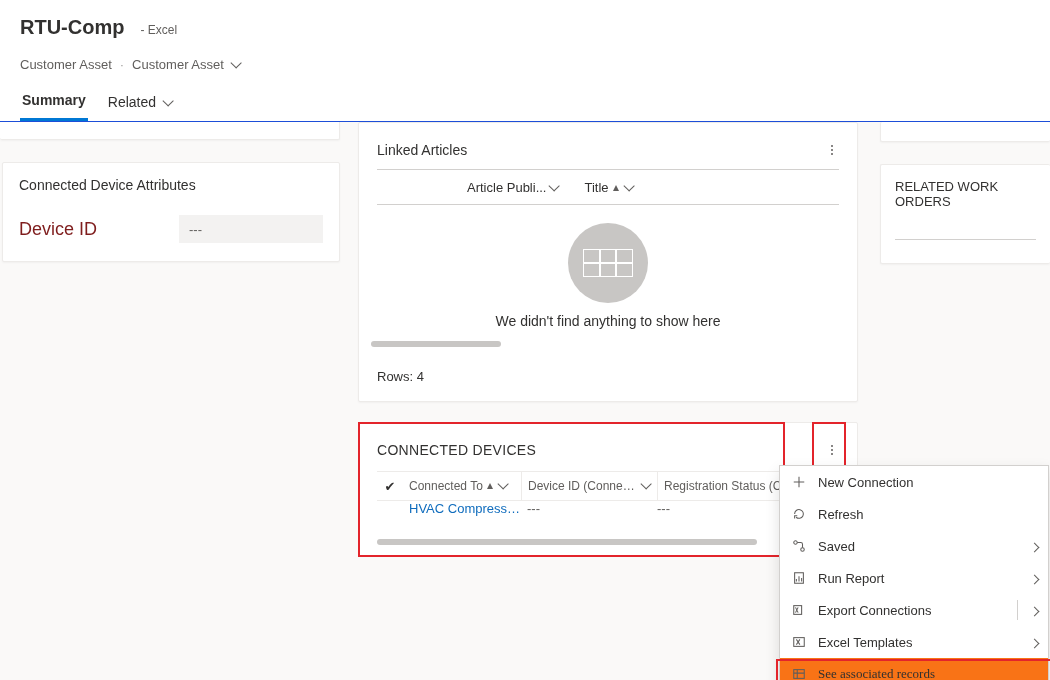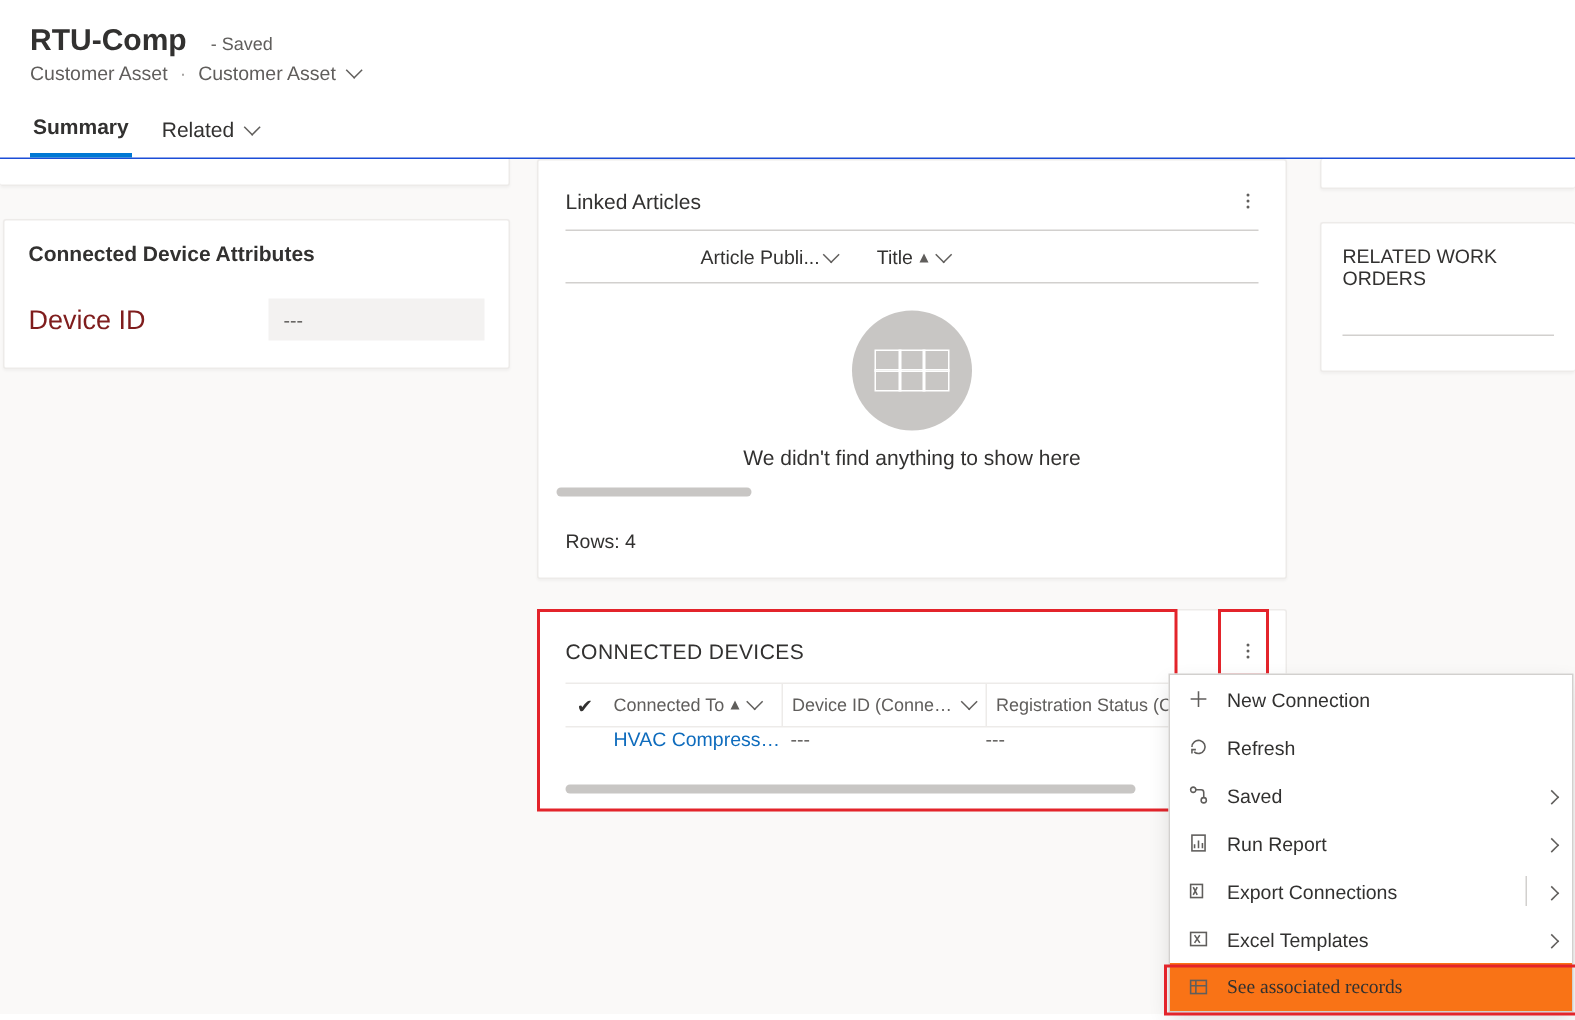--- a/index.html
+++ b/index.html
@@ -15,21 +15,21 @@
     position: relative;
   }
   .header {
     padding: 16px 20px 0 20px;
     border-bottom: 1px solid #1d4ed8;
     background: #fff;
   }
   .title-row { display: flex; align-items: baseline; gap: 16px; }
   .title { font-size: 20px; font-weight: 600; }
   .saved { font-size: 12px; color: #605e5c; }
-  .subtitle-row { display: flex; align-items: center; gap: 8px; font-size: 13px; color: #605e5c; margin-top: 2px; }
+  .subtitle-row { display: flex; align-items: center; gap: 8px; font-size: 13px; color: #605e5c; margin-top: 18px; }
   .subtitle-sep { color: #a19f9d; }
   .subtitle-combo { display: inline-flex; align-items: center; gap: 4px; cursor: pointer; }
   .tabs { display: flex; gap: 18px; margin-top: 20px; }
   .tab {
     padding: 0 2px 10px 2px;
     font-size: 14px;
     cursor: pointer;
     color: #323130;
     display: inline-flex; align-items: center; gap: 4px;
   }
@@ -71,21 +71,21 @@
     background: #fff;
     border: 1px solid #edebe9;
     border-radius: 2px;
     box-shadow: 0 1px 2px rgba(0,0,0,0.04);
   }
 
   
   .top-frag { left: 0; top: 0; width: 340px; height: 18px; border-top: none; border-left:none; border-radius: 0 0 2px 2px;}
   
   .cda-card { left: 2px; top: 40px; width: 338px; height: 100px; padding: 14px 16px; }
-  .cda-title { font-size: 14px; font-weight: 700; color: #323130; margin-bottom: 22px; }
+  .cda-title { font-size: 14px; font-weight: 400; color: #323130; margin-bottom: 22px; }
   .field-row { display: flex; align-items: center; }
   .field-label { width: 160px; font-size: 18px; color: #7f1d1d; }
   .field-value {
     flex: 1;
     background: #f3f2f1;
     height: 28px;
     display: flex; align-items: center;
     padding: 0 10px;
     color: #605e5c; font-size: 13px;
   }
@@ -184,21 +184,21 @@
     border: 2.5px solid #e3242b; pointer-events:none; z-index: 20;
   }
 
 </style>
 </head>
 <body>
 
 <div class="header">
   <div class="title-row">
     <span class="title">RTU-Comp</span>
-    <span class="saved">- Saved</span>
+    <span class="saved">- Excel</span>
   </div>
   <div class="subtitle-row">
     <span>Customer Asset</span>
     <span class="subtitle-sep">·</span>
     <span class="subtitle-combo">
       <span>Customer Asset</span>
       <span class="chevron-down"></span>
     </span>
   </div>
   <div class="tabs">

